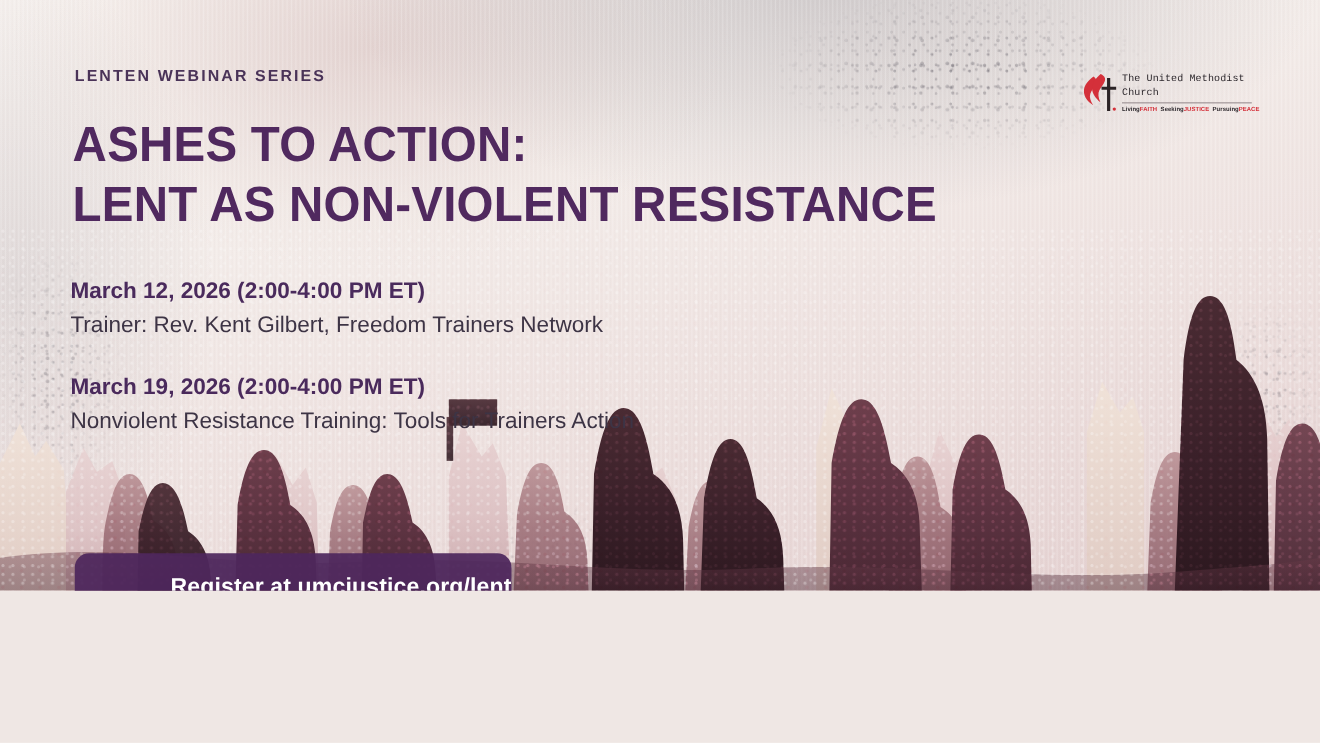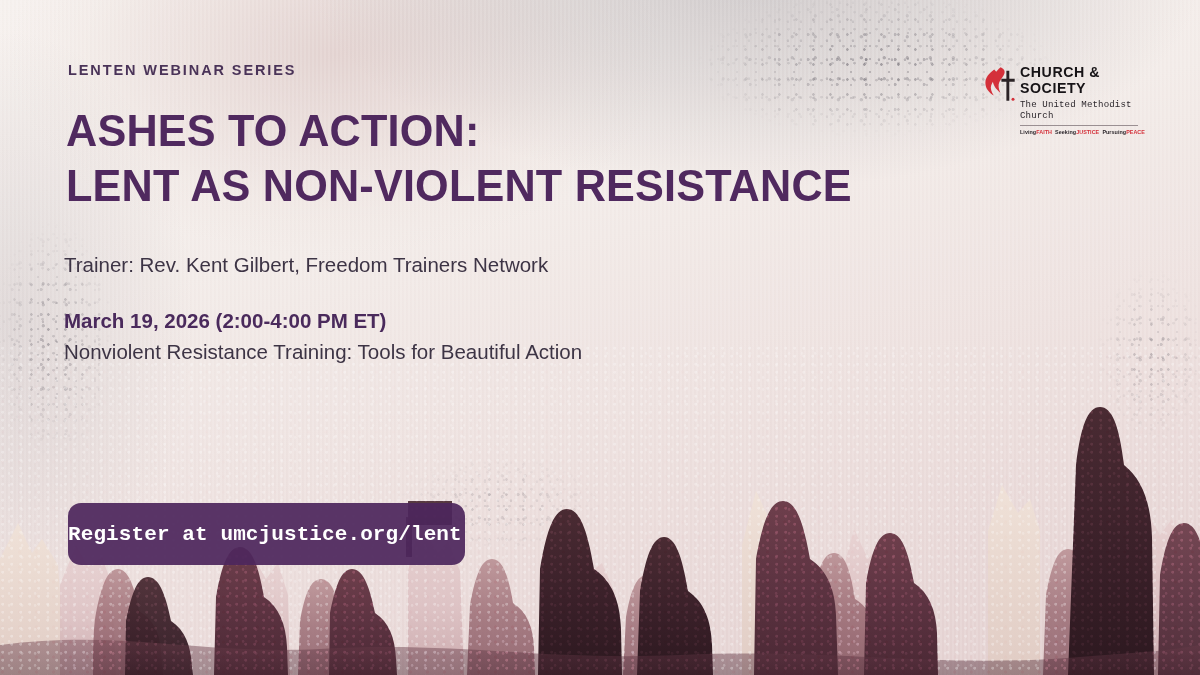--- a/index.html
+++ b/index.html
@@ -6,21 +6,21 @@
 
   html, body {
     width:1200px; height:675px;
     overflow:hidden;
     background:#efe7e4;
     font-family:"Liberation Sans", sans-serif;
   }
 
   #poster {
     position:relative;
-    width:1200px; height:675px;
+    width:1200px; height:537px;
     overflow:hidden;
     background:
       radial-gradient(ellipse 620px 300px at 63% -4%, rgba(120,118,128,0.30) 0%, rgba(120,118,128,0.16) 38%, rgba(120,118,128,0.0) 72%),
       radial-gradient(ellipse 260px 420px at 1% 48%, rgba(120,112,126,0.16) 0%, rgba(120,112,126,0.0) 70%),
       radial-gradient(ellipse 420px 260px at 28% 8%, rgba(224,206,204,0.85) 0%, rgba(236,224,220,0.25) 60%, rgba(0,0,0,0) 78%),
       linear-gradient(168deg, #f6f1ee 0%, #f3ece9 34%, #eee2e0 58%, #e9d9d8 78%, #e3cfcf 100%);
     padding-left: 34px;
   }
 
   
@@ -112,23 +112,22 @@
   .s-topic, .s-trainer {
     font-size:20.5px; font-weight:400; color:#3d3445;
     line-height:1.48;
   }
 
   #register-button {
     position:absolute; left:68px; top:503px;
     width:397px; height:62px;
     background:rgba(78,39,92,0.93);
     border-radius:13px;
-    display:flex; align-items:center; justify-content:flex-start;
+    display:flex; align-items:center; justify-content:flex-end;
     cursor:pointer;
-    font-family:Liberation Mono, monospace;
   }
   #register-label {
     color:#ffffff; font-size:21px; font-weight:700; letter-spacing:.1px;
   }
 
   
   #logo { position:absolute; left:983px; top:64px; width:160px; height:60px; }
   #logo-mark { position:absolute; left:0; top:2px; width:34px; height:36px; }
   #logo-text { position:absolute; left:37px; top:0; width:123px; }
   #logo-title {
@@ -231,47 +230,47 @@
     <div id="eyebrow">LENTEN WEBINAR SERIES</div>
 
     <h1 id="title">
       <span class="tline">ASHES TO ACTION:</span>
       <span class="tline">LENT AS NON-VIOLENT RESISTANCE</span>
     </h1>
 
     <div id="sessions">
 
       <div class="session">
+        <div class="s-date">March 12, 2026 (2:00-4:00 PM ET)</div>
         <div class="s-trainer">Trainer: Rev. Kent Gilbert, Freedom Trainers Network</div>
       </div>
 
       <div class="session">
         <div class="s-date">March 19, 2026 (2:00-4:00 PM ET)</div>
-        <div class="s-topic">Nonviolent Resistance Training: Tools for Beautiful Action</div>
+        <div class="s-topic">Nonviolent Resistance Training: Tools for Trainers Action</div>
       </div>
 
     </div>
 
     <div id="register-button">
       <span id="register-label">Register at umcjustice.org/lent</span>
     </div>
 
     <div id="logo">
 
       <svg id="logo-mark" viewBox="0 0 34 36">
 
         <path fill="#d4303a" d="M11.2 3.6 C6.0 7.4 2.4 11.6 2.4 17.0 c0 5.6 3.8 9.6 8.4 12.6 c-2.6 -4.0 -3.6 -7.4 -2.6 -10.4 c1.0 -3.2 3.6 -5.6 5.0 -9.0 c0.9 -2.2 0.8 -4.4 -2.0 -6.6 z"></path>
         <path fill="#d4303a" d="M17.6 1.2 C12.8 5.4 9.6 9.6 9.8 14.6 c0.2 4.8 3.4 8.8 7.6 12.4 c-2.0 -4.4 -2.4 -8.0 -1.0 -11.0 c1.4 -3.0 4.0 -5.2 5.0 -8.4 c0.7 -2.2 0.2 -4.4 -3.8 -6.4 z"></path>
 
         <path fill="#2b2326" d="M23.4 4.8 h2.9 v8.0 h5.4 v2.9 h-5.4 v19.1 h-2.9 v-19.1 h-5.0 v-2.9 h5.0 z"></path>
         <circle fill="#d4303a" cx="30.0" cy="33.2" r="1.5"></circle>
       </svg>
 
       <div id="logo-text">
-        <div id="logo-title">CHURCH &amp; SOCIETY</div>
         <div id="logo-sub">The United Methodist Church</div>
         <div id="logo-rule"></div>
         <div id="logo-tag">
           <span>Living</span><span class="hl">FAITH</span>&nbsp;
           <span>Seeking</span><span class="hl">JUSTICE</span>&nbsp;
           <span>Pursuing</span><span class="hl">PEACE</span>
         </div>
       </div>
 
     </div>

